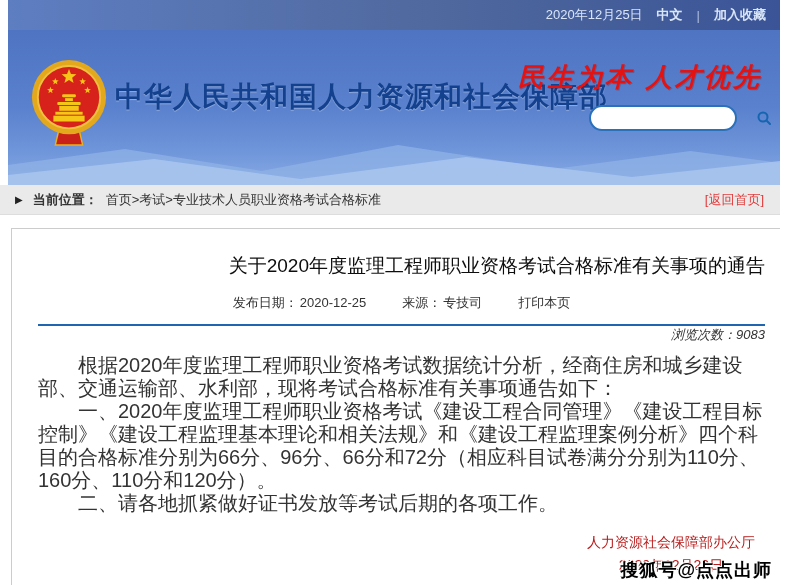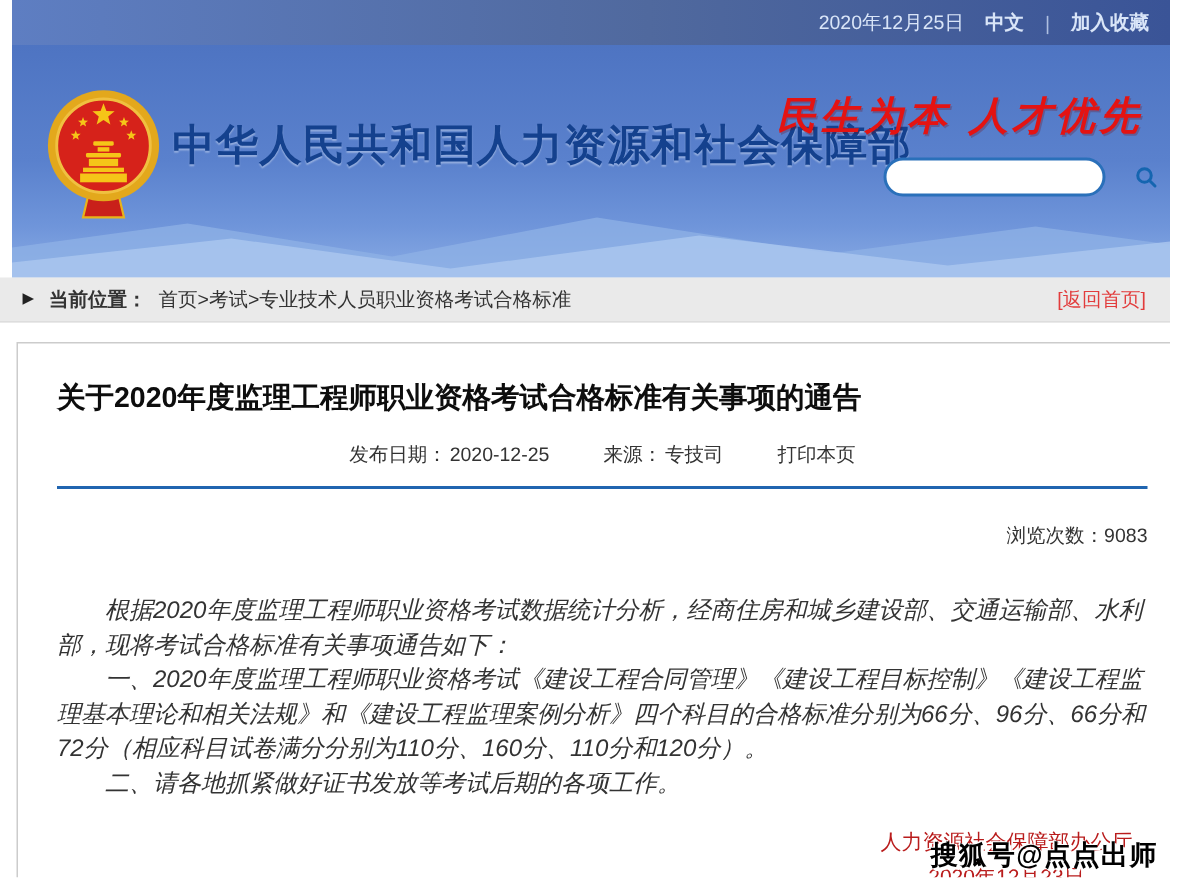--- a/index.html
+++ b/index.html
@@ -41,29 +41,29 @@
     background:#eaeaea; border-bottom:1px solid #dddddd;
     display:flex; align-items:center; font-size:13px; color:#333; }
   .crumb-arrow { color:#222; font-size:10px; margin:0 10px 0 15px; }
   .crumb-label { font-weight:bold; margin-right:8px; }
   .crumb-path { color:#333; text-decoration:none; cursor:pointer; }
   .return-home { margin-left:auto; margin-right:16px; color:#e23c3c; text-decoration:none; cursor:pointer; }
 
   
   .article { position:absolute; left:11px; top:228px; width:781px; height:400px;
     background:#ffffff; border:1px solid #cccccc; padding:0 26px; }
-  .art-title { margin-top:24px; text-align:left; font-size:19px; font-weight:bold;
+  .art-title { margin-top:24px; text-align:right; font-size:19px; font-weight:normal;
     color:#0d0d0d; line-height:26px; }
   .meta { margin-top:15px; display:flex; justify-content:center; gap:36px;
     font-size:13px; color:#333; }
   .meta .lbl { margin-right:2px; }
   .print-link { color:#333; text-decoration:none; cursor:pointer; }
   .blue-rule { margin-top:12px; height:2px; background:#2065b0; border:none; }
-  .views { margin-top:22px; text-align:right; font-size:13px; color:#333; }
-  .bodytext { margin-top:30px; font-size:16px; color:#333; line-height:23px;font-style:italic; }
+  .views { text-align:right; font-size:13px; color:#333;font-style:italic; }
+  .bodytext { margin-top:10px; font-size:20px; color:#333; line-height:23px; }
   .bodytext p { text-indent:2em; }
   .signature { margin-top:16px; text-align:right; font-size:14px; color:#b91c1c; }
   .sig-inner { display:inline-block; text-align:center; line-height:23px; margin-right:10px; }
 
   
   .watermark { position:absolute; right:8px; bottom:3px; font-size:18px; font-weight:900;
     color:#000000; letter-spacing:1px;
     text-shadow:1px 1px 0 #ffffff, -1px -1px 0 #ffffff, 2px 2px 0 #ffffff; }
 </style>
 </head>

